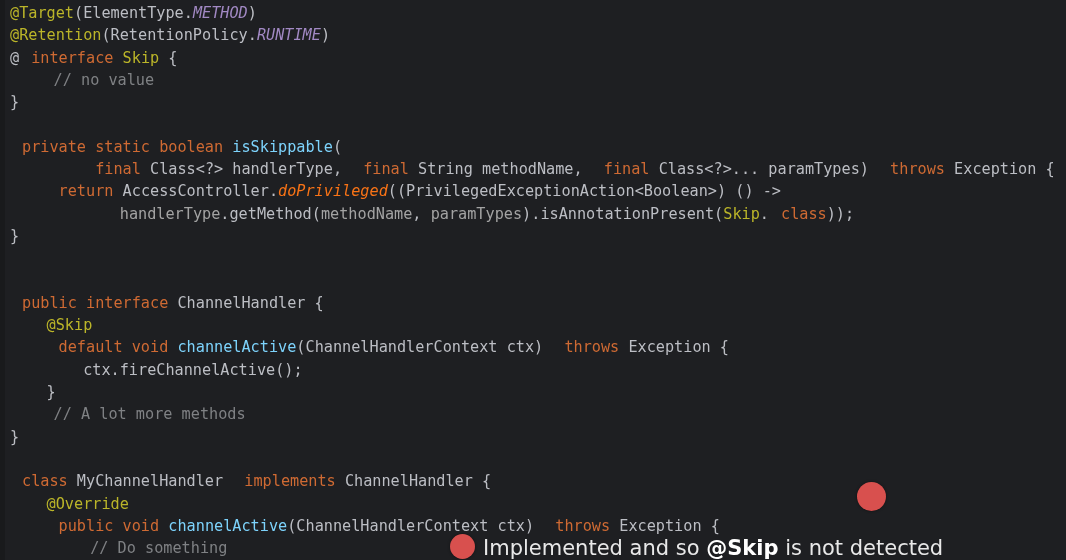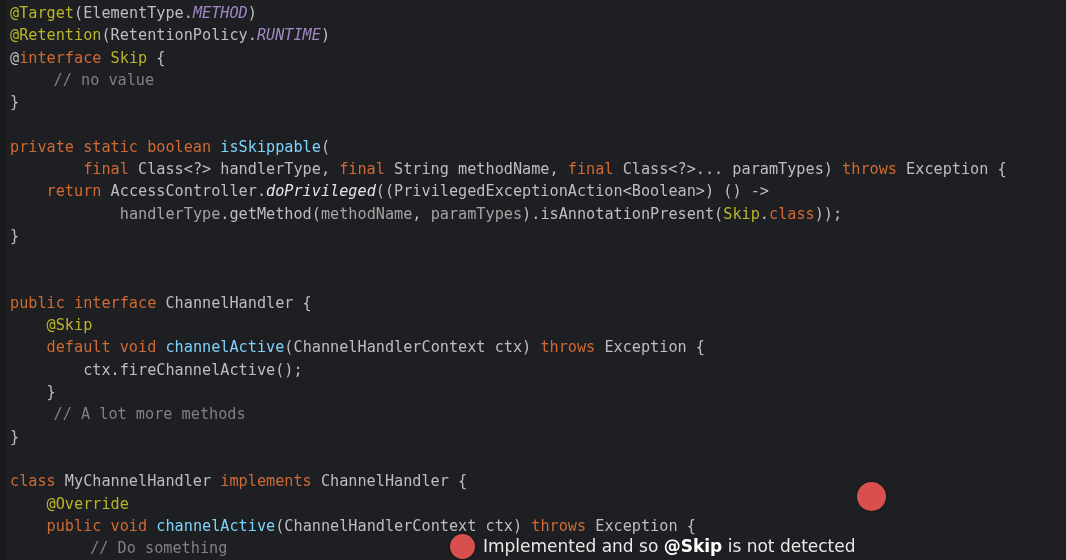--- a/index.html
+++ b/index.html
@@ -33,27 +33,27 @@
     line-height: 22.3px;
     white-space: pre;
     letter-spacing: 0px;
   }
   .ln {
     height: 22.3px;
     padding-left: 10px;
     white-space: pre;
   }
   
-  .kw   { color: #cf6a33; }          
+  .kw   { color: #cf6a33; padding-left: 12px; }          
   .anno { color: #bbb529; }          
   .txt  { color: #bcbec4; }          
   .mth  { color: #7dd3fc; }          
   .var  { color: #a3a3a3; }          
   .cnst { color: #a289c4; font-style: italic; }  
-  .stat { color: #e5e5e5; font-style: italic; }  
+  .stat { color: #f97316; font-style: italic; }  
   .cmt  { color: #7f8184; margin-left: 7px; }          
 
   
   .dot {
     position: absolute;
     border-radius: 50%;
     background: #d8504e;
     box-shadow: 0 0 3px rgba(0,0,0,0.45);
   }
   #dot-inline {
@@ -66,21 +66,21 @@
     left: 450px;
     top: 534px;
     width: 25px;
     height: 25px;
   }
   #legend-text {
     position: absolute;
     left: 483px;
     top: 536px;
     font-family: "DejaVu Sans", "Liberation Sans", sans-serif;
-    font-size: 17px;
+    font-size: 21px;
     color: #e8e8e8;
     white-space: pre;
   }
   #legend-text b { font-weight: 700; color: #ffffff; }
 </style>
 </head>
 <body>
 
 <div id="screen">
 

